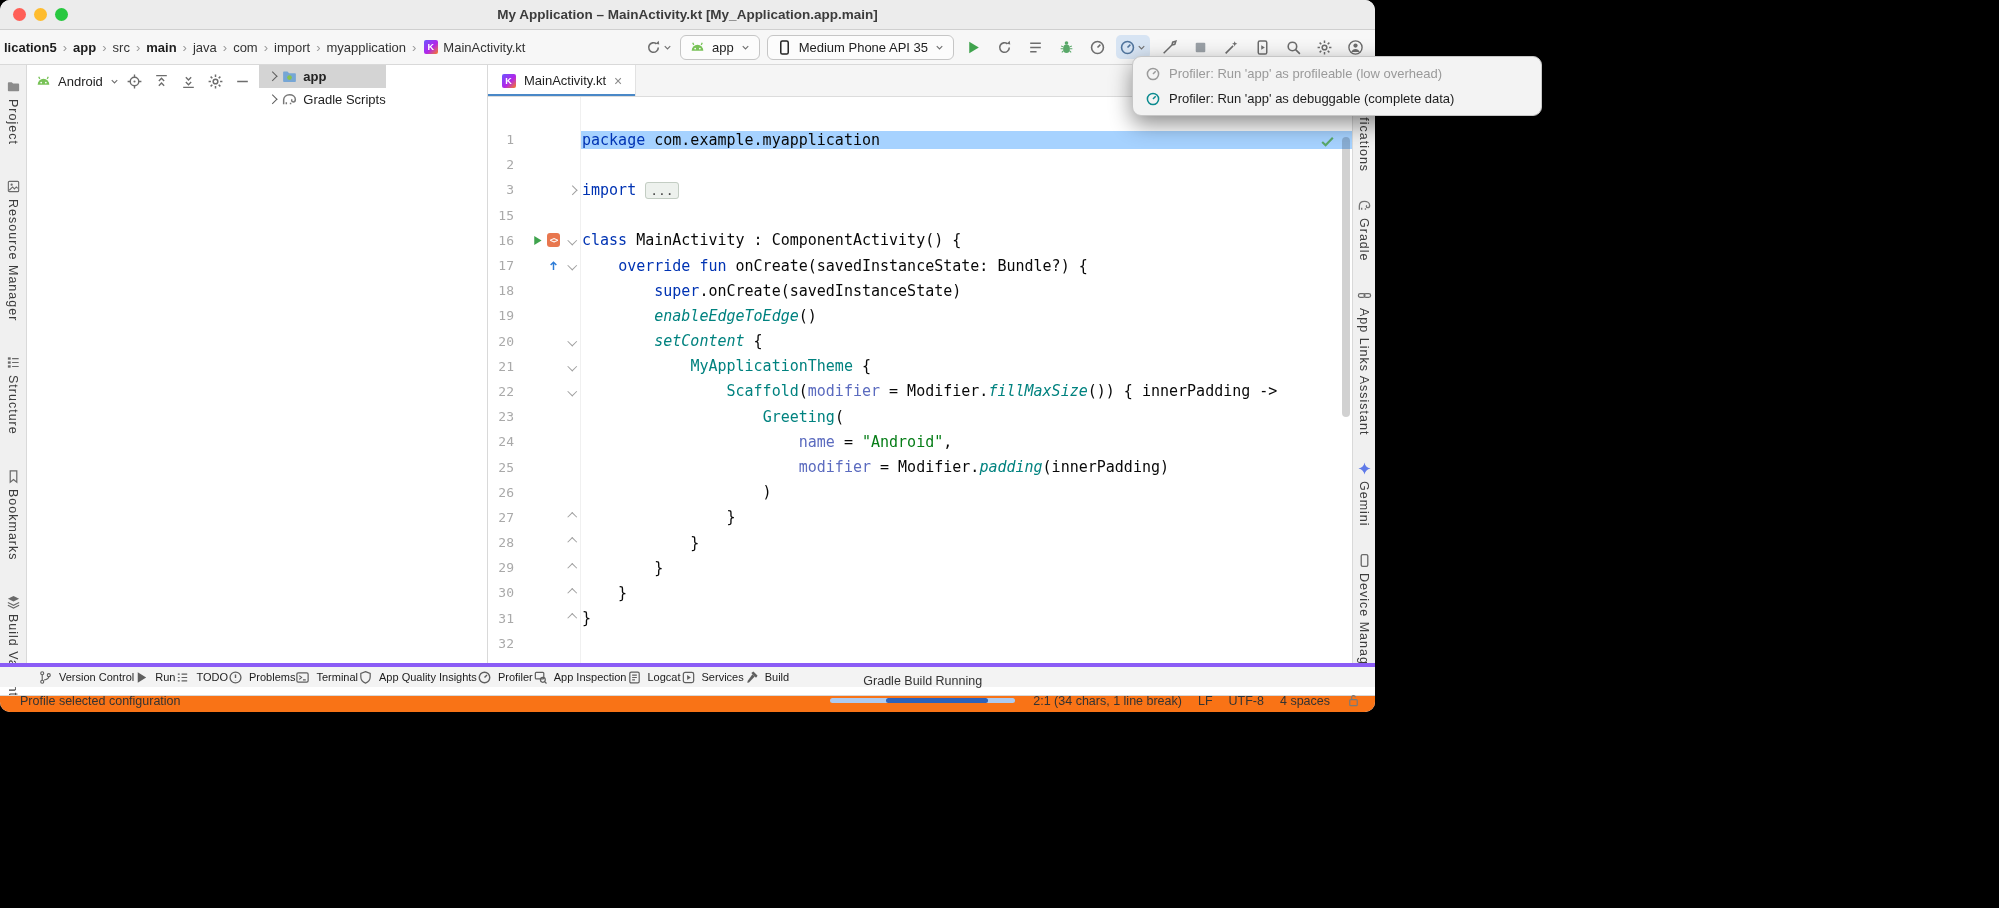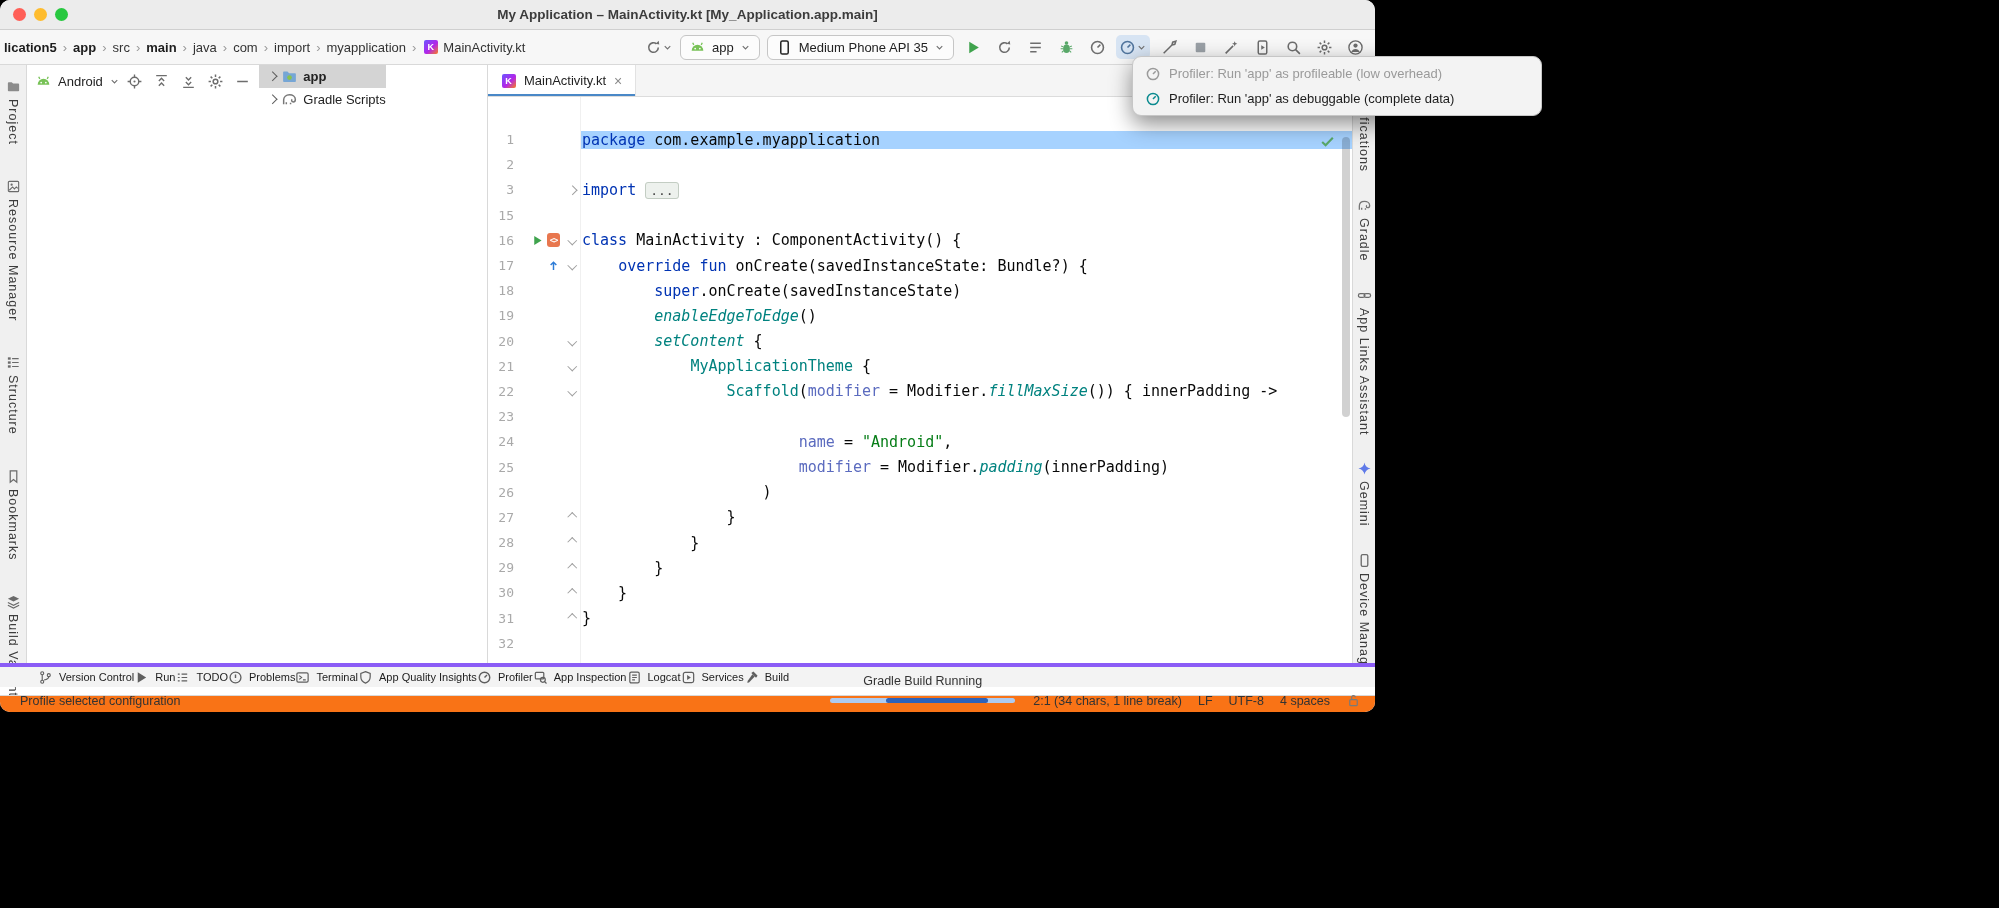--- a/index.html
+++ b/index.html
@@ -544,20 +544,21 @@
                 <span class="gut"></span>
                 <span class="fold">
                   <span class="chevm down"></span>
                 </span>
                 <span class="code"><span class="tk-pl">                </span><span class="tk-comp">Scaffold</span><span class="tk-pl">(</span><span class="tk-named">modifier</span><span class="tk-pl"> = Modifier.</span><span class="tk-fn">fillMaxSize</span><span class="tk-pl">()) { innerPadding -&gt;</span></span>
               </div>
               <div class="code-line">
                 <span class="ln">23</span>
                 <span class="gut"></span>
                 <span class="fold"></span>
+                <span class="code"><span class="tk-pl">                    </span><span class="tk-comp">Greeting</span><span class="tk-pl">(</span></span>
               </div>
               <div class="code-line">
                 <span class="ln">24</span>
                 <span class="gut"></span>
                 <span class="fold"></span>
                 <span class="code"><span class="tk-pl">                        </span><span class="tk-named">name</span><span class="tk-pl"> = </span><span class="tk-str">"Android"</span><span class="tk-pl">,</span></span>
               </div>
               <div class="code-line">
                 <span class="ln">25</span>
                 <span class="gut"></span>

